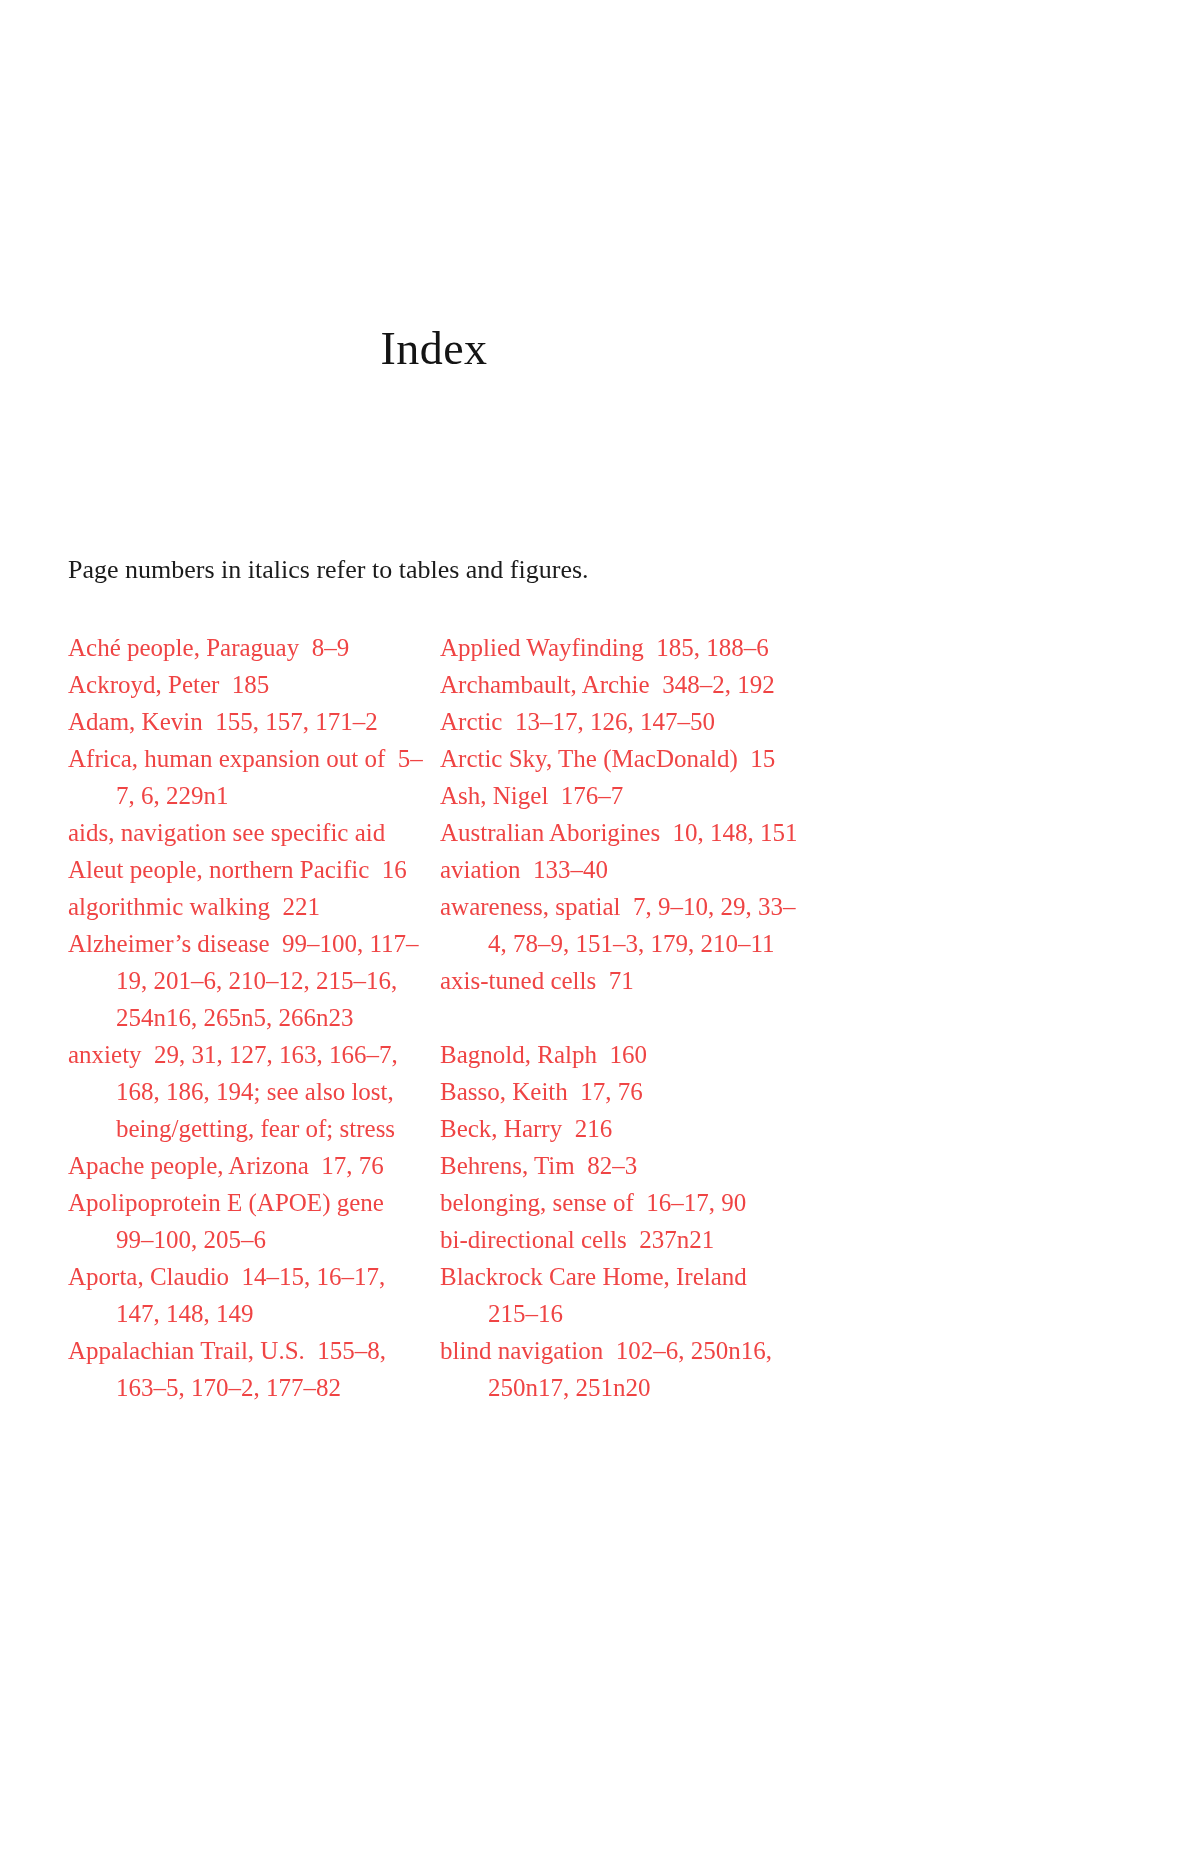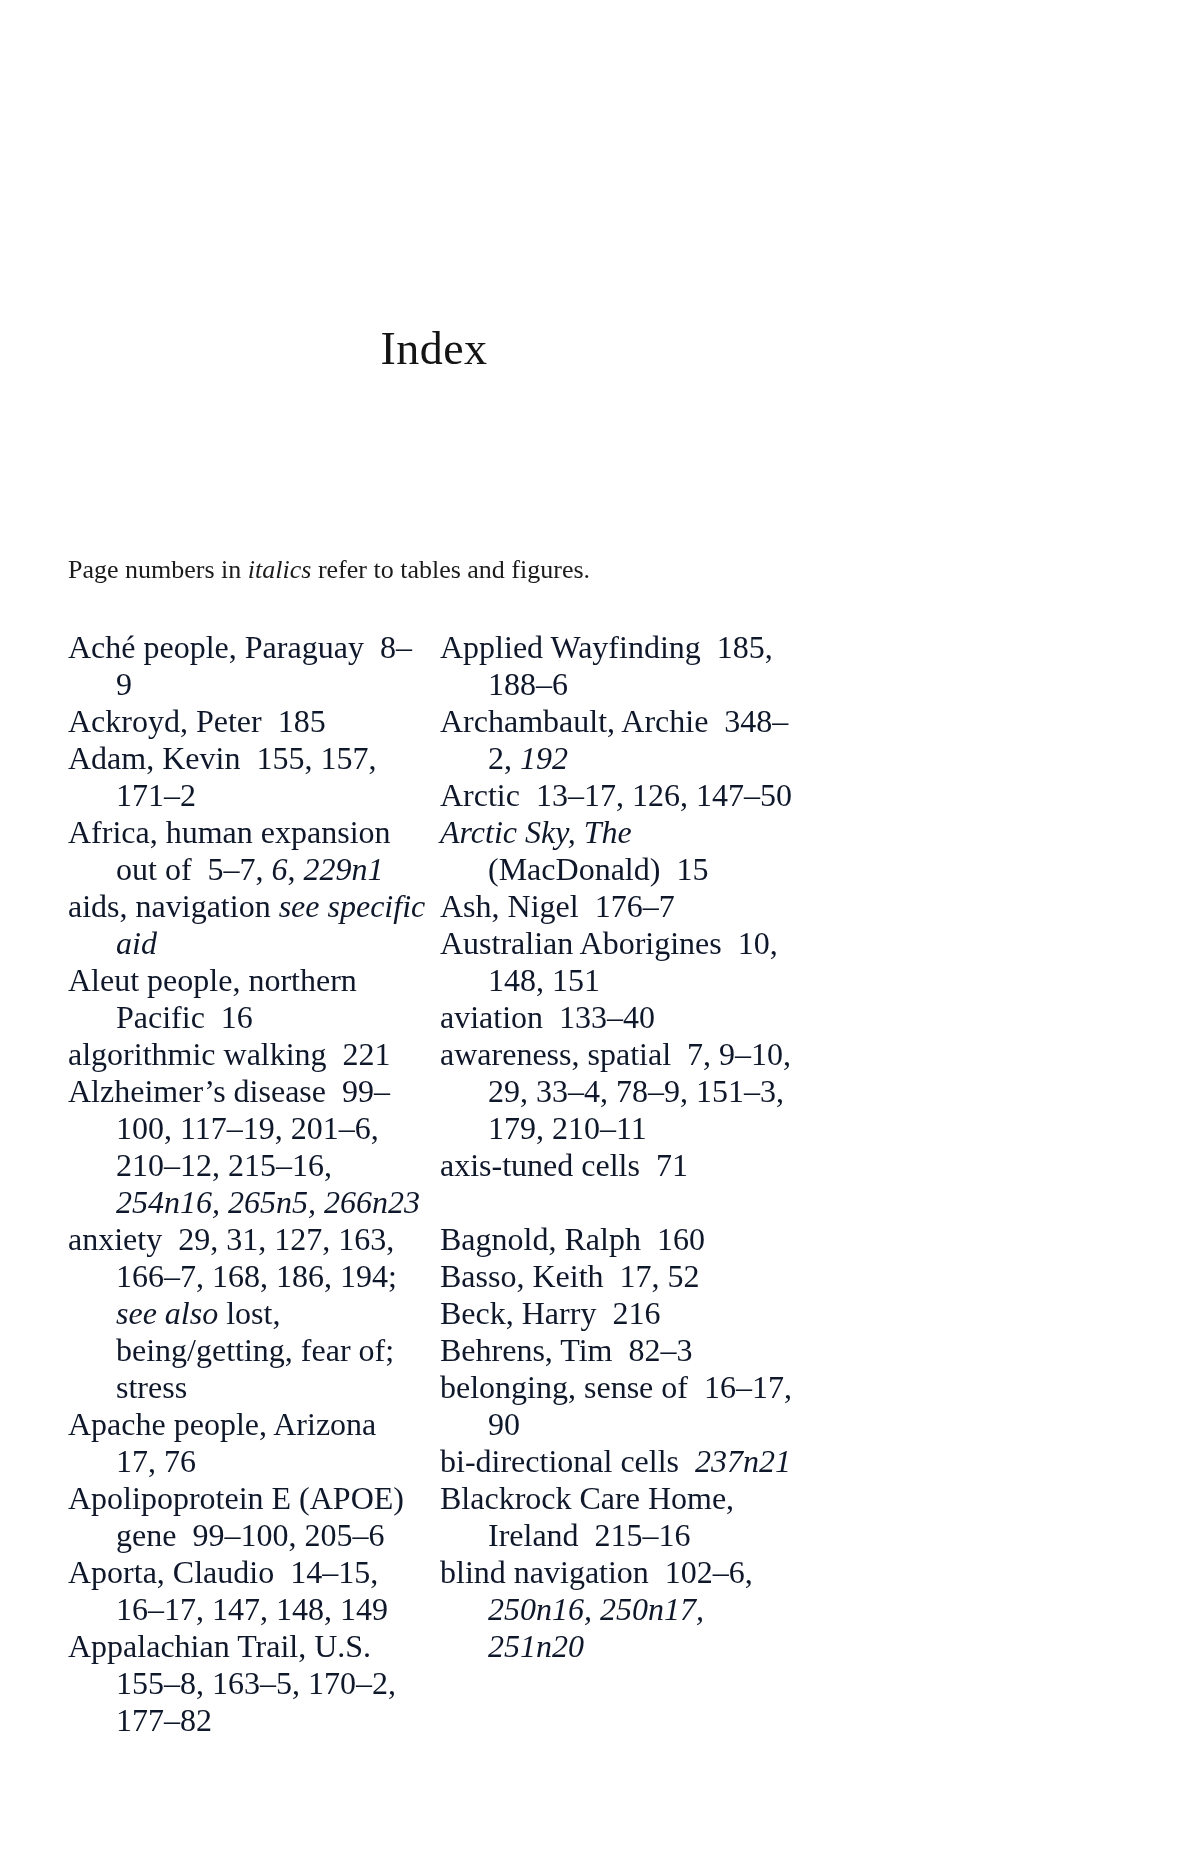--- a/index.html
+++ b/index.html
@@ -41,28 +41,28 @@
   .columns {
     display: flex;
     margin-top: 42px;
   }
   .col {
     display: block;
   }
   .col-left  { flex: 0 0 372px; width: 372px; padding-right: 14px; }
   .col-right { flex: 0 0 360px; width: 360px; }
   .entry {
-    font-size: 32px;
+    font-size: 25px;
     line-height: 37px;
     padding-left: 48px;
     text-indent: -48px;
-    color: #0f172a;
+    color: #ef4444;
   }
   .entry.gap { margin-top: 37px; }
-  .it { font-style: italic; }
+  .it { }
 </style>
 </head>
 <body>
 
 <div class="page">
   <div class="content">
     <h1 class="title">Index</h1>
     <p class="note"><span>Page numbers in </span><span class="it">italics</span><span> refer to tables and figures.</span></p>
     <div class="columns">
       <div class="col col-left">
@@ -84,21 +84,21 @@
           <p class="entry"><span>Applied Wayfinding 185, 188–6</span></p>
           <p class="entry"><span>Archambault, Archie 348–2, </span><span class="it">192</span></p>
           <p class="entry"><span>Arctic 13–17, 126, 147–50</span></p>
           <p class="entry"><span class="it">Arctic Sky, The</span><span> (MacDonald) 15</span></p>
           <p class="entry"><span>Ash, Nigel 176–7</span></p>
           <p class="entry"><span>Australian Aborigines 10, 148, 151</span></p>
           <p class="entry"><span>aviation 133–40</span></p>
           <p class="entry"><span>awareness, spatial 7, 9–10, 29, 33–4, 78–9, 151–3, 179, 210–11</span></p>
           <p class="entry"><span>axis-tuned cells 71</span></p>
           <p class="entry gap"><span>Bagnold, Ralph 160</span></p>
-          <p class="entry"><span>Basso, Keith 17, 52</span></p>
+          <p class="entry"><span>Basso, Keith 17, 76</span></p>
           <p class="entry"><span>Beck, Harry 216</span></p>
           <p class="entry"><span>Behrens, Tim 82–3</span></p>
           <p class="entry"><span>belonging, sense of 16–17, 90</span></p>
           <p class="entry"><span>bi-directional cells </span><span class="it">237n21</span></p>
           <p class="entry"><span>Blackrock Care Home, Ireland 215–16</span></p>
           <p class="entry"><span>blind navigation 102–6, </span><span class="it">250n16, 250n17, 251n20</span></p>
         </div>
     </div>
   </div>
 </div>

